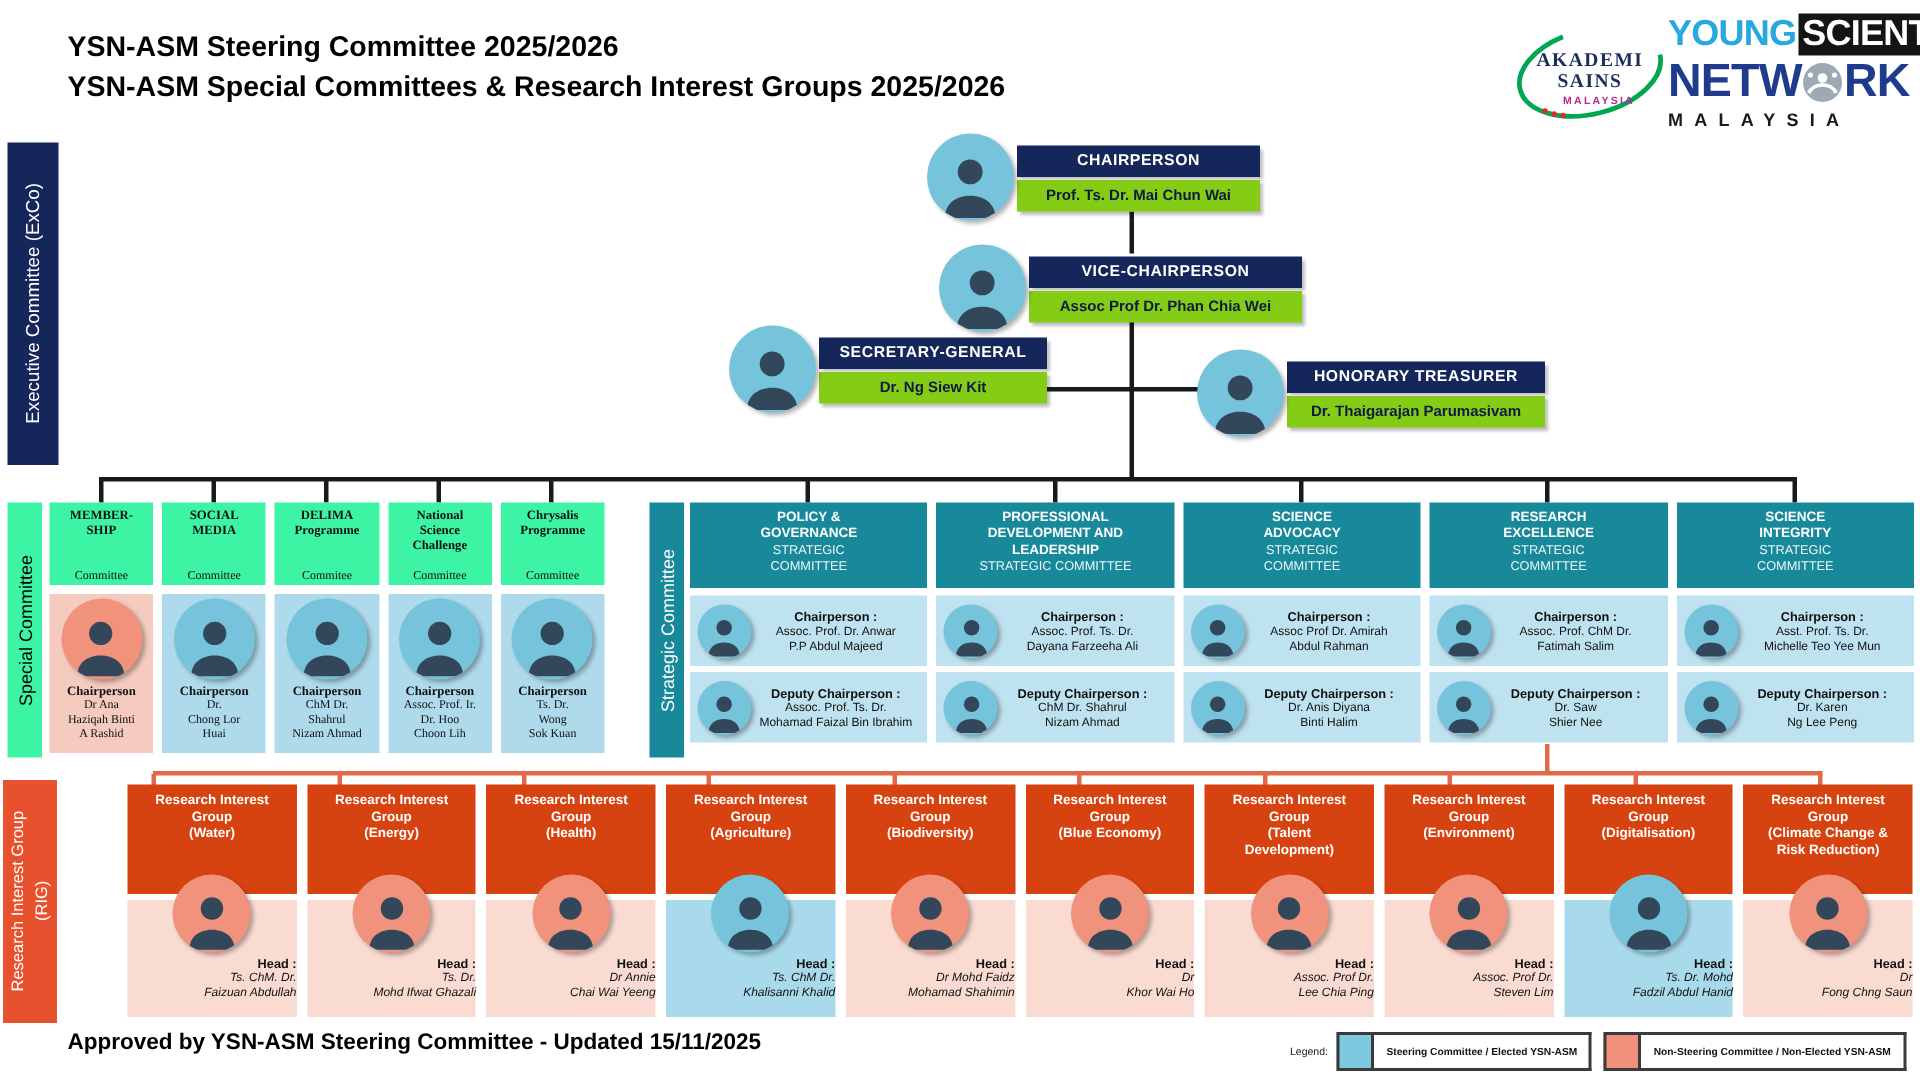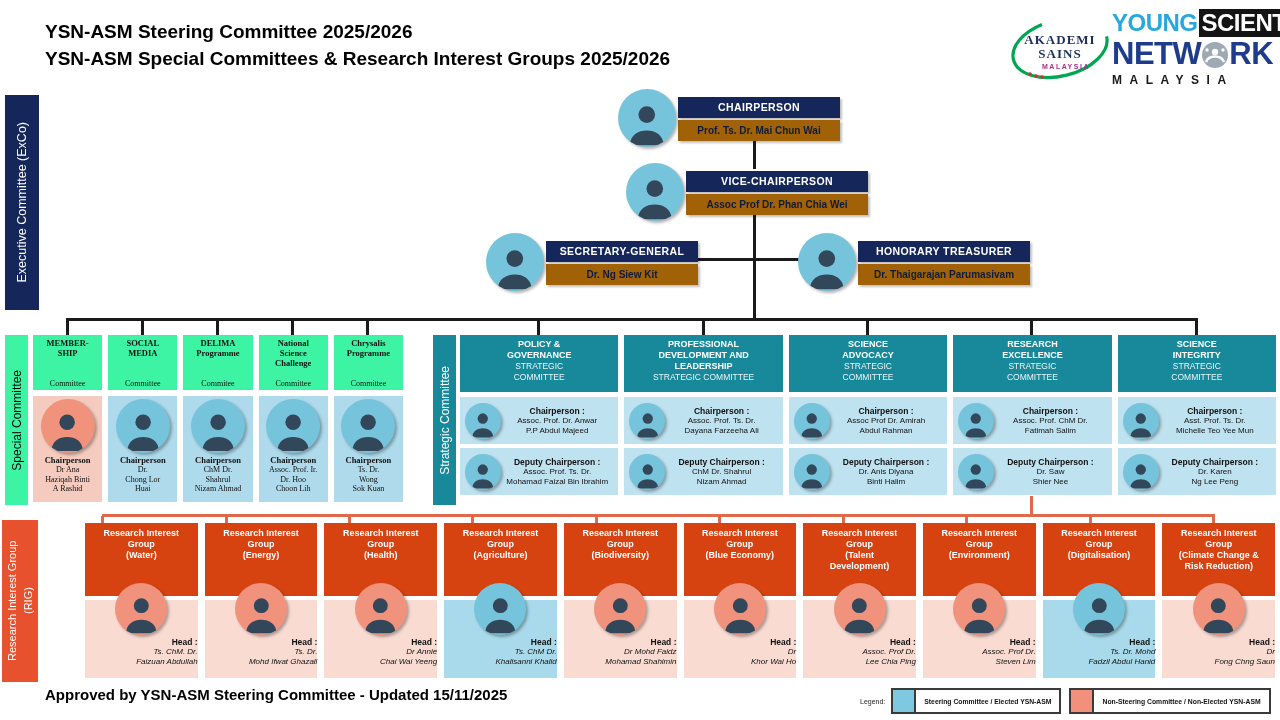--- a/index.html
+++ b/index.html
@@ -41,24 +41,24 @@
   .sz58{width:58px;height:58px;}
   .sz54{width:54px;height:54px;}
   .sz52{width:52px;height:52px;}
   .sz36{width:36px;height:36px;}
 
   
   .exco-g{position:absolute;}
   .exco-g .avatar{position:absolute;left:-60px;top:-8px;z-index:2;}
   .exco-bar{height:21px;line-height:21px;text-align:center;box-shadow:2px 2px 2px rgba(0,0,0,.25);}
   .exco-bar.ti{background:#14265A;color:#fff;font-weight:bold;font-size:10.5px;letter-spacing:.4px;}
-  .exco-bar.nm{background:#a16207;color:#0D1B3E;font-weight:bold;font-size:10px;margin-top:2px;}
+  .exco-bar.nm{background:#84cc16;color:#0D1B3E;font-weight:bold;font-size:10px;margin-top:2px;}
   #g-chair{left:678px;top:97px;width:162px;}
   #g-vice{left:686px;top:171px;width:182px;}
-  #g-sg{left:546px;top:241px;width:152px;}
+  #g-sg{left:546px;top:225px;width:152px;}
   #g-ht{left:858px;top:241px;width:172px;}
 
   
   .ln{position:absolute;background:#1A1A1A;}
   .ln.or{background:#E2684A;}
 
   
   #special-row{position:absolute;left:33px;top:335px;width:370px;display:flex;gap:6px;font-family:Liberation Serif, serif;}
   .sp-col{flex:1;display:flex;flex-direction:column;}
   .sp-head{height:55px;background:#3DF4A4;margin-bottom:6px;padding:3px 2px 2px;display:flex;

